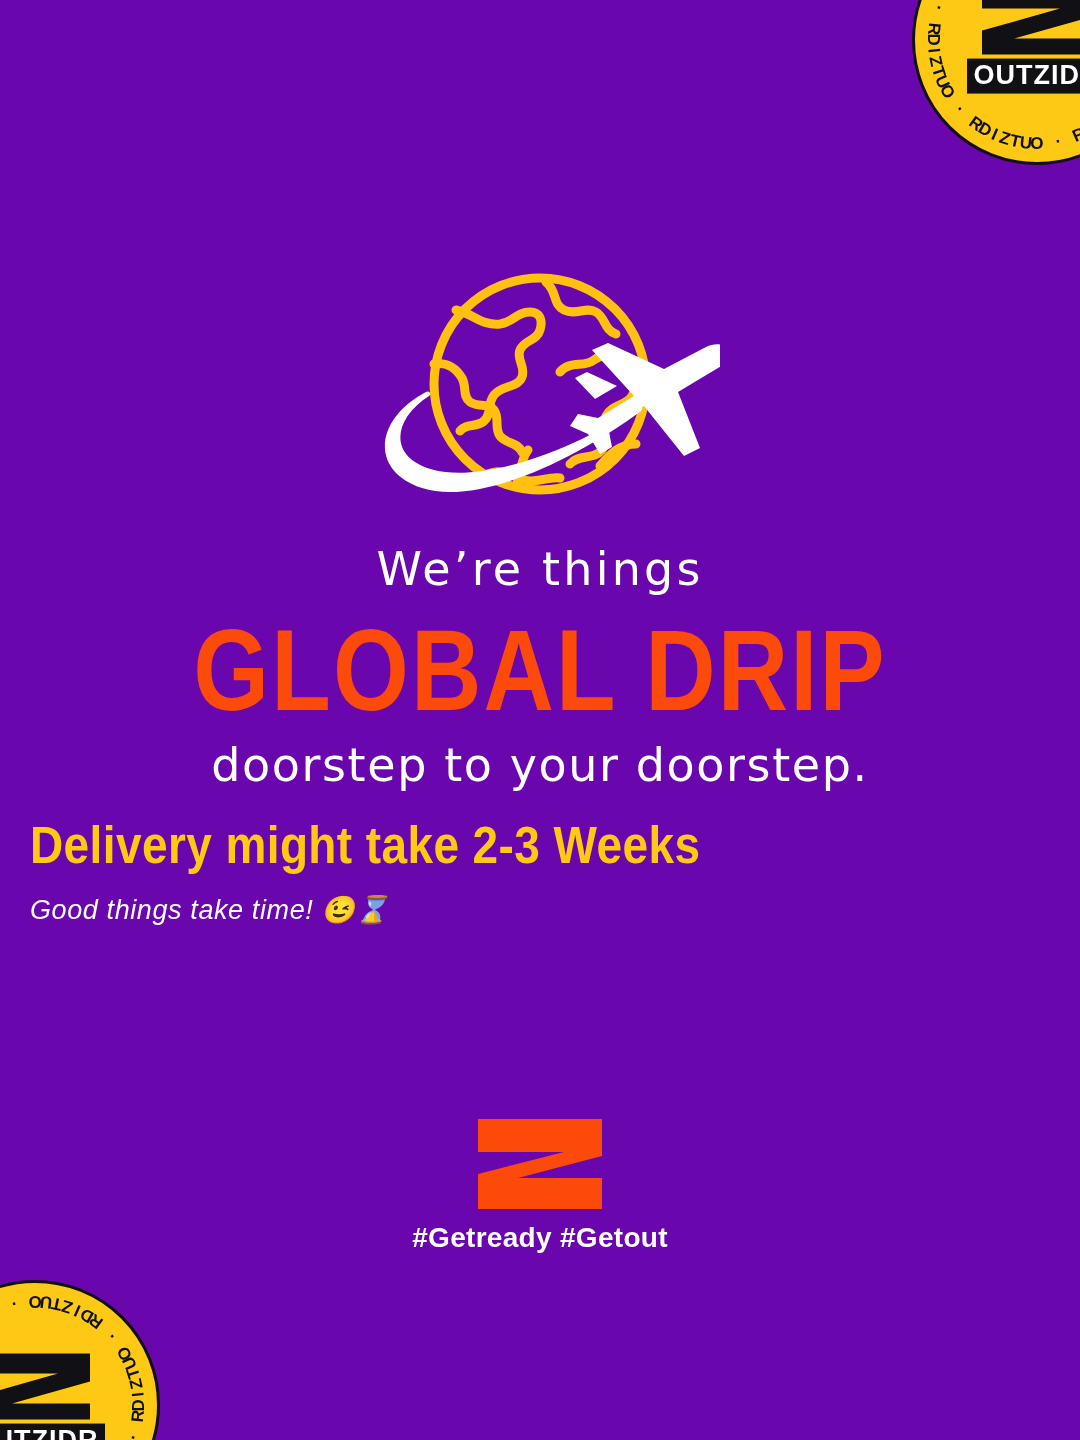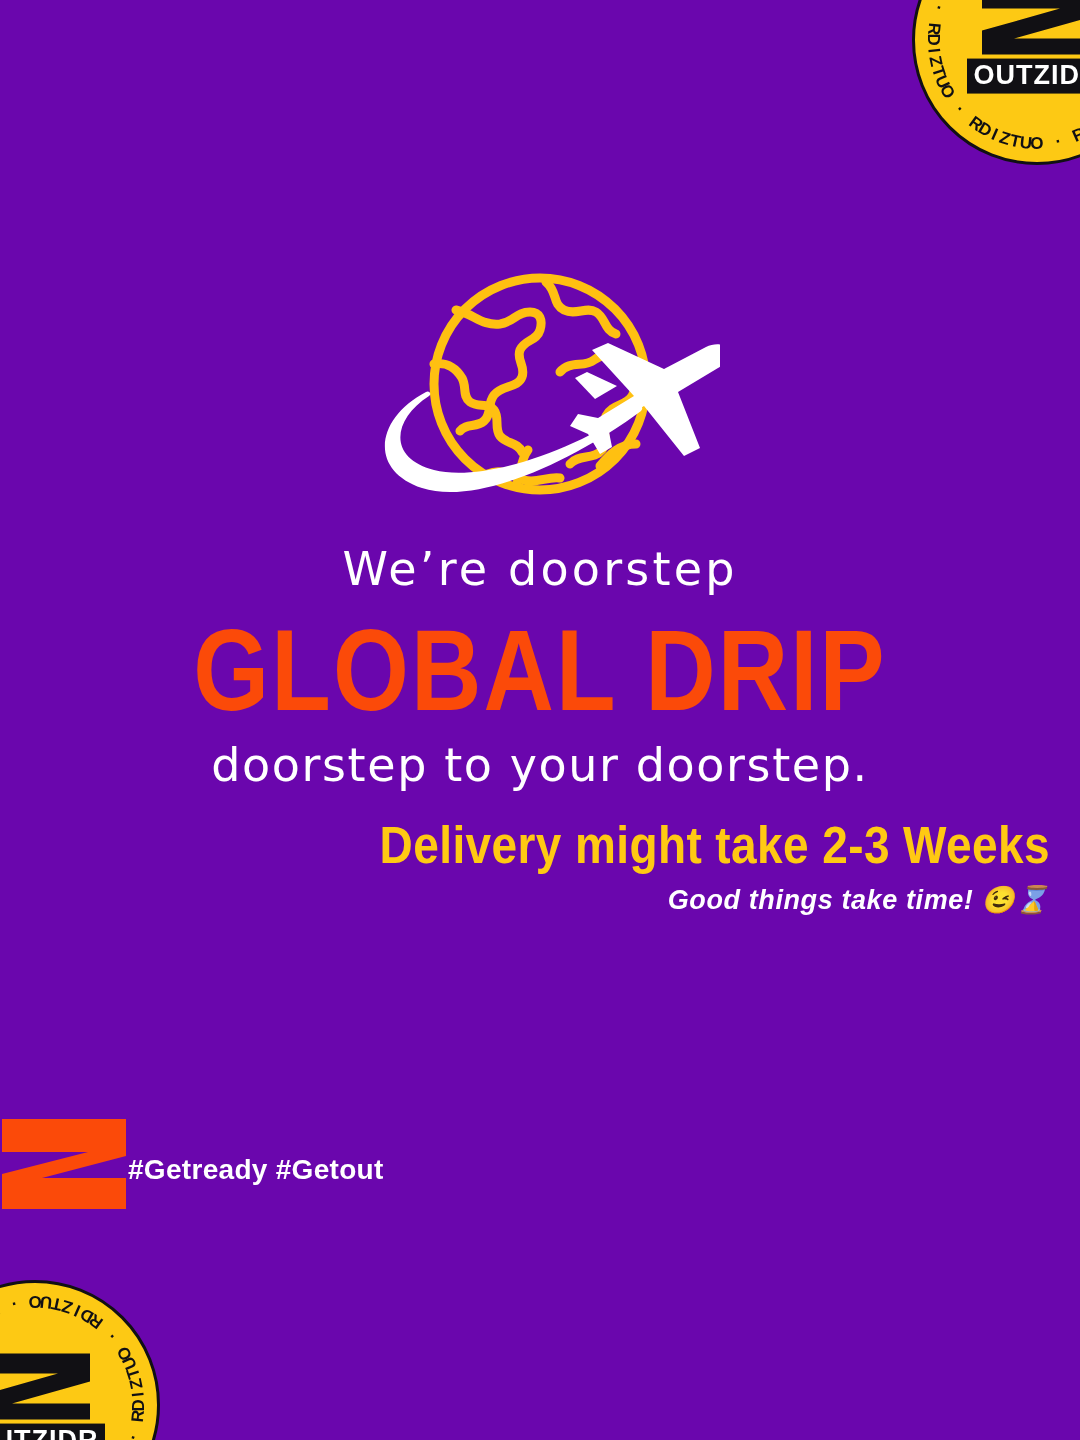--- a/index.html
+++ b/index.html
@@ -128,51 +128,51 @@
     line-height: 1.1;
     margin-top: 24px;
     font-family: "DejaVu Sans", sans-serif;
   }
 
   .delivery-block {
     position: absolute;
     left: 0;
     right: 0;
     top: 820px;
-    text-align: right;
+    text-align: left;
     padding: 0 30px;
   }
   .line-delivery {
     color: #ffc913;
     font-family: "Liberation Sans Narrow", "Liberation Sans", sans-serif;
     font-weight: 700;
     font-size: 46px;
     letter-spacing: 0.4px;
     line-height: 1.12;
     transform: scaleY(1.12);
   }
   .line-goodthings {
     color: #ffffff;
     font-family: "Liberation Sans Narrow", "Liberation Sans", sans-serif;
-    font-weight: 700;
+    font-weight: 400;
     font-style: italic;
     font-size: 27px;
     letter-spacing: 0.6px;
-    margin-top: 12px;
+    margin-top: 22px;
     line-height: 1.2;
   }
 
   
   .footer {
     position: absolute;
     left: 0;
     right: 0;
     top: 1118px;
     display: flex;
-    flex-direction: row;
+    flex-direction: column;
     align-items: center;
   }
   .footer-z { width: 128px; height: 92px; display: block; }
   .footer-tag {
     margin-top: 12px;
     color: #ffffff;
     font-weight: 700;
     font-size: 28px;
     letter-spacing: 0.3px;
     font-family: "Liberation Sans", sans-serif;
@@ -229,21 +229,21 @@
       <path d="M62 220 C8 202 16 150 66 124 c3 -2 6 2 3 4 C32 152 28 190 74 202 c46 12 136 -16 204 -64 c3 -2 6 2 3 5 C212 194 116 238 62 220 Z" fill="#ffffff"></path>
 
       <g fill="#ffffff">
         <path d="M232 82 l16 -7 l56 26 l42 -22 c8 -4 18 -4 22 2 c4 6 -2 14 -10 19 l-40 24 l22 56 l-16 8 l-40 -50 l-36 21 l4 20 l-12 7 l-12 -20 l-18 -8 l8 -12 l20 4 l36 -22 Z"></path>
         <path d="M215 110 l12 -6 l30 14 l-22 13 Z"></path>
       </g>
     </svg>
   </div>
 
   <div class="copy">
-    <div class="line-serving">We’re doorstep</div>
+    <div class="line-serving">We’re things</div>
     <div class="line-headline">GLOBAL DRIP</div>
     <div class="line-doorstep">doorstep to your doorstep.</div>
   </div>
 
   <div class="delivery-block">
     <div class="line-delivery">Delivery might take 2-3 Weeks</div>
     <div class="line-goodthings">Good things take time! 😉⌛</div>
   </div>
 
   <div class="footer">

